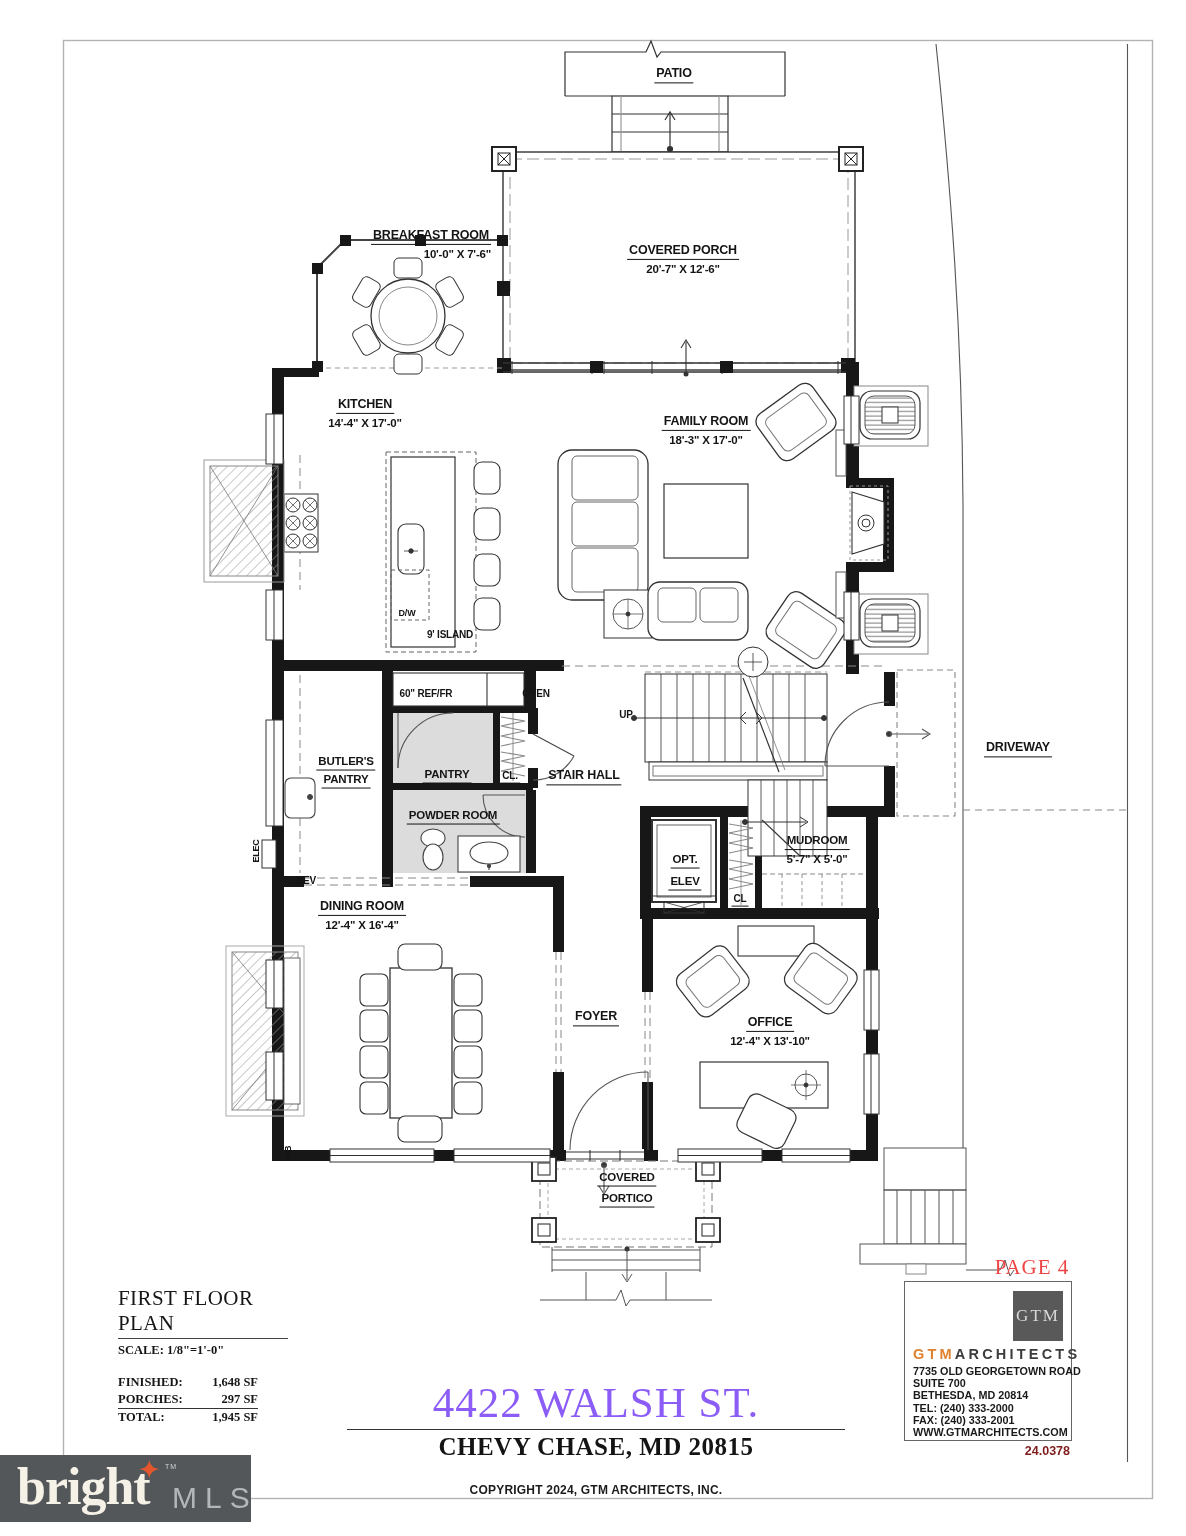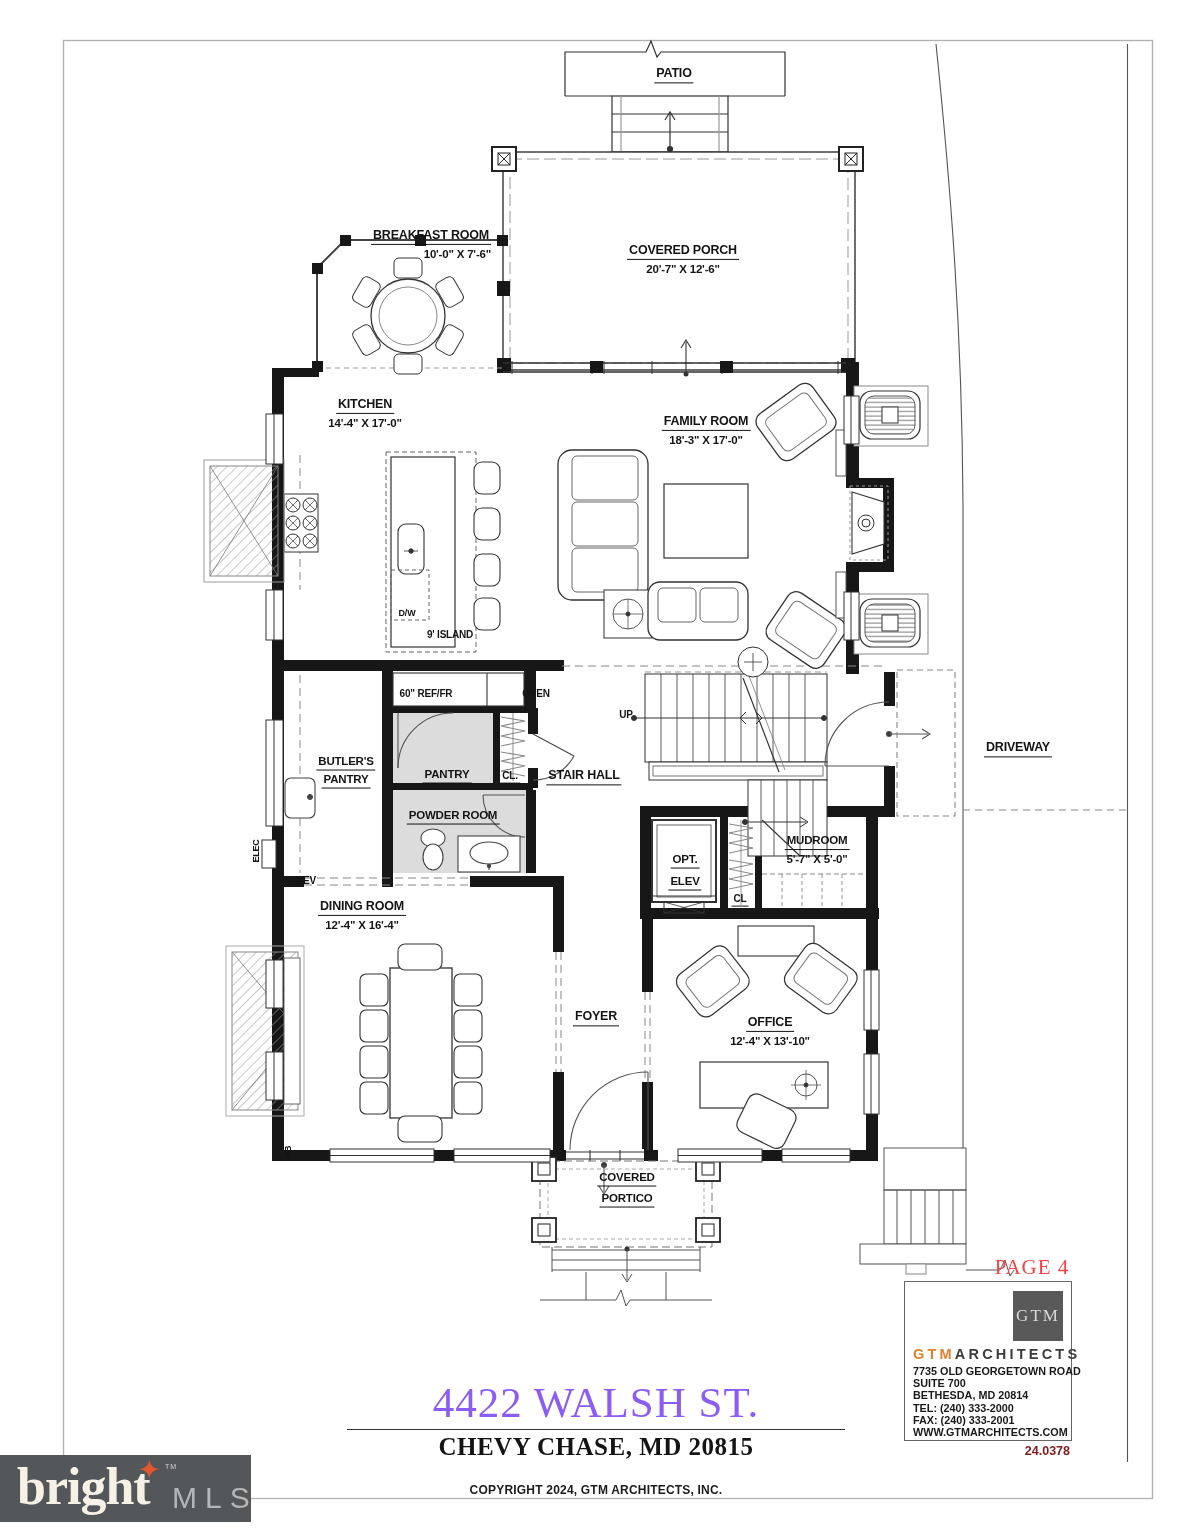--- a/index.html
+++ b/index.html
@@ -614,20 +614,38 @@
 <div class="lbl" style="left:770px;top:1030px;">
   <span class="nm u">OFFICE</span><span class="dm">12'-4" X 13'-10"</span></div>
 
 <div class="lbl s11" style="left:627px;top:1176px;"><span class="nm u">COVERED</span></div>
 <div class="lbl s11" style="left:627px;top:1197px;"><span class="nm u">PORTICO</span></div>
 
 <div class="lbl s9 rot" style="left:286px;top:1152px;"><span class="nm">HB</span></div>
 <div class="lbl s9" style="left:407px;top:611px;"><span class="nm">D/W</span></div>
 <div class="lbl s10" style="left:450px;top:633px;"><span class="nm">9' ISLAND</span></div>
 
+<div class="tb">
+  <div class="tb-title">FIRST FLOOR PLAN</div>
+  <div class="tb-scale">SCALE: 1/8"=1'-0"</div>
+  <div class="tb-table">
+    <div class="tb-row">
+      <span>FINISHED:</span>
+          <span>1,648 SF</span>
+        </div>
+    <div class="tb-row rule">
+      <span>PORCHES:</span>
+          <span>297 SF</span>
+        </div>
+    <div class="tb-row">
+      <span>TOTAL:</span>
+          <span>1,945 SF</span>
+        </div>
+  </div>
+</div>
 
 <div class="addr">
   <div class="addr-street">4422 WALSH ST.</div>
   <div class="addr-rule"></div>
   <div class="addr-city">CHEVY CHASE, MD 20815</div>
   <div class="addr-copy">COPYRIGHT 2024, GTM ARCHITECTS, INC.</div>
 </div>
 
 <div class="page4">PAGE 4</div>
 <div class="firm-box">

